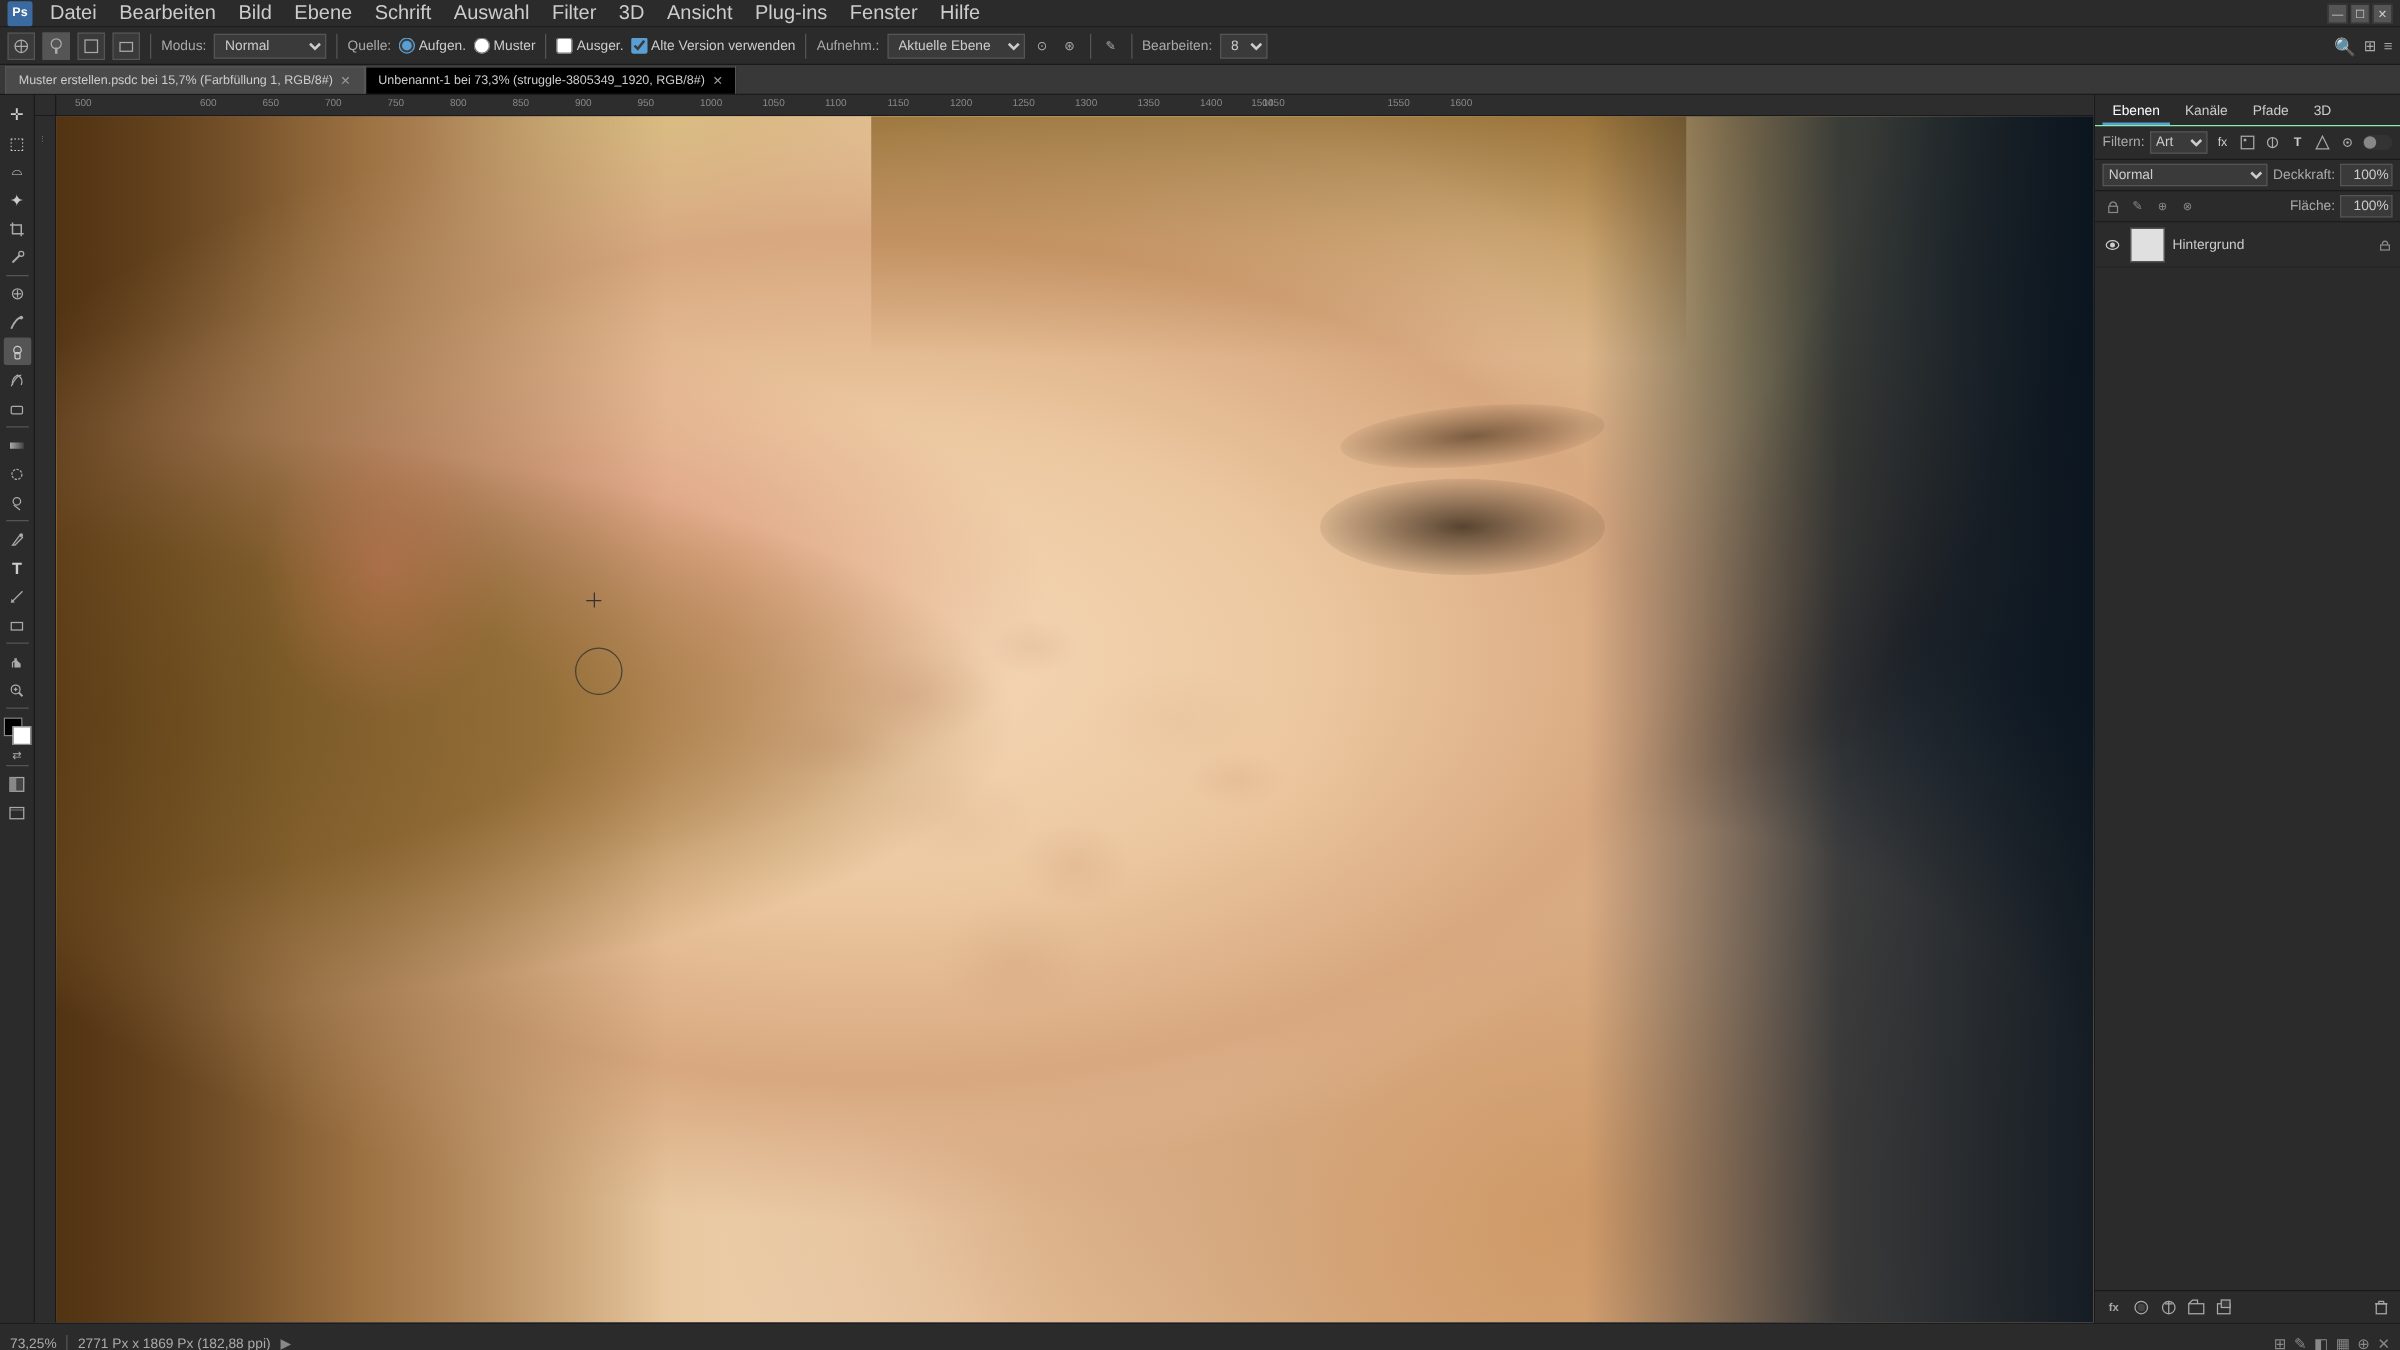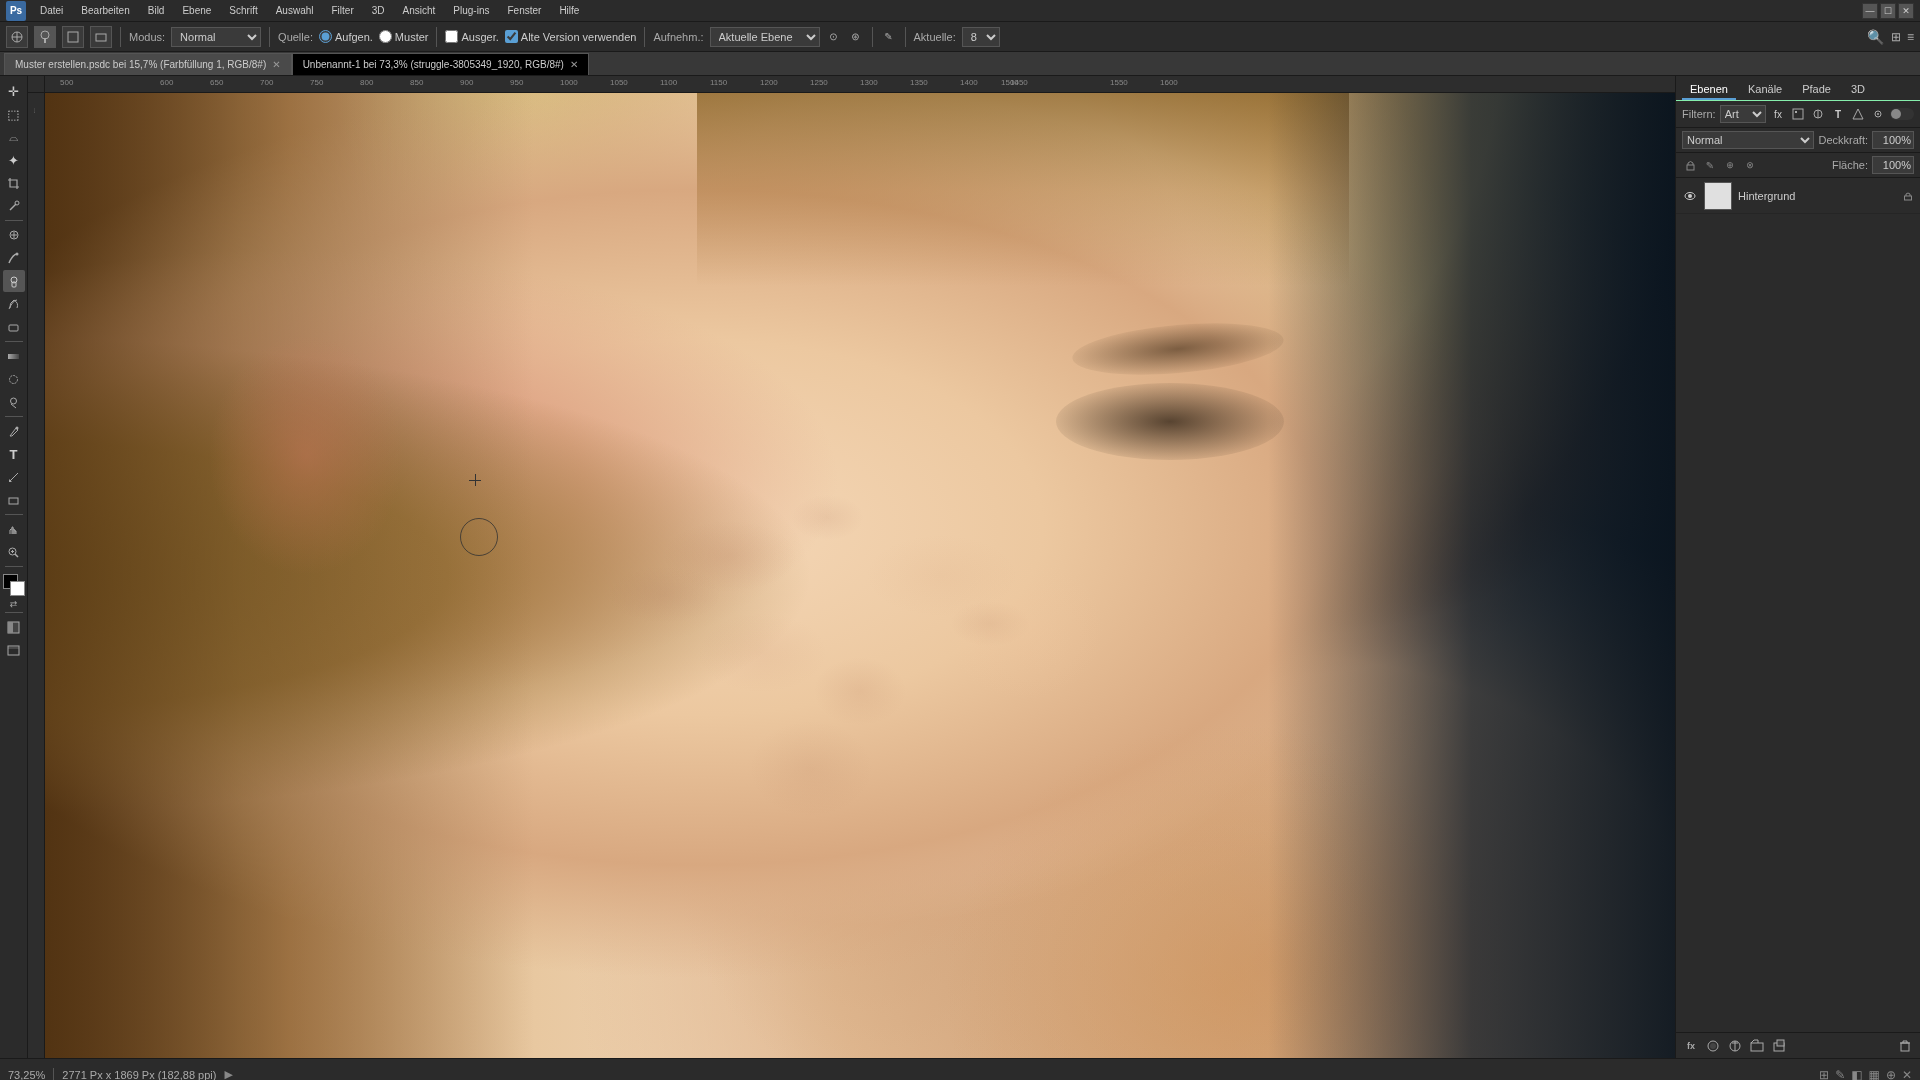--- a/index.html
+++ b/index.html
@@ -12,21 +12,21 @@
       display: flex;
       align-items: center;
       padding: 0 6px;
       gap: 2px;
       border-bottom: 1px solid #1a1a1a;
     }
     .menu-item {
       padding: 2px 8px;
       cursor: pointer;
       color: #ccc;
-      font-size: 10px;
+      font-size: 16px;
     }
     .window-controls {
       margin-left: auto;
       display: flex;
       gap: 2px;
     }
     .win-btn {
       width: 16px; height: 16px;
       background: #555;
       border: 1px solid #333;
@@ -473,21 +473,21 @@
   <div class="options-divider"></div>
   <span class="options-label">Aufnehm.:</span>
   <select class="options-select" style="width:110px;">
     <option>Aktuelle Ebene</option>
   </select>
   <div style="width:16px;height:16px;display:flex;align-items:center;justify-content:center;cursor:pointer;color:#aaa;font-size:10px;">⊙</div>
   <div style="width:16px;height:16px;display:flex;align-items:center;justify-content:center;cursor:pointer;color:#aaa;font-size:10px;">⊛</div>
   <div class="options-divider"></div>
   <div style="width:16px;height:16px;display:flex;align-items:center;justify-content:center;cursor:pointer;color:#aaa;font-size:10px;">✎</div>
   <div class="options-divider"></div>
-  <span class="options-label">Aktuelle:</span>
+  <span class="options-label">Bearbeiten:</span>
   <select class="options-select" style="width:38px;">
     <option>8</option>
   </select>
   <div style="margin-left:auto;display:flex;align-items:center;gap:6px;">
     <div style="cursor:pointer;color:#aaa;font-size:14px;">🔍</div>
     <div style="cursor:pointer;color:#aaa;font-size:12px;">⊞</div>
     <div style="cursor:pointer;color:#aaa;font-size:12px;">≡</div>
   </div>
 </div>
 

